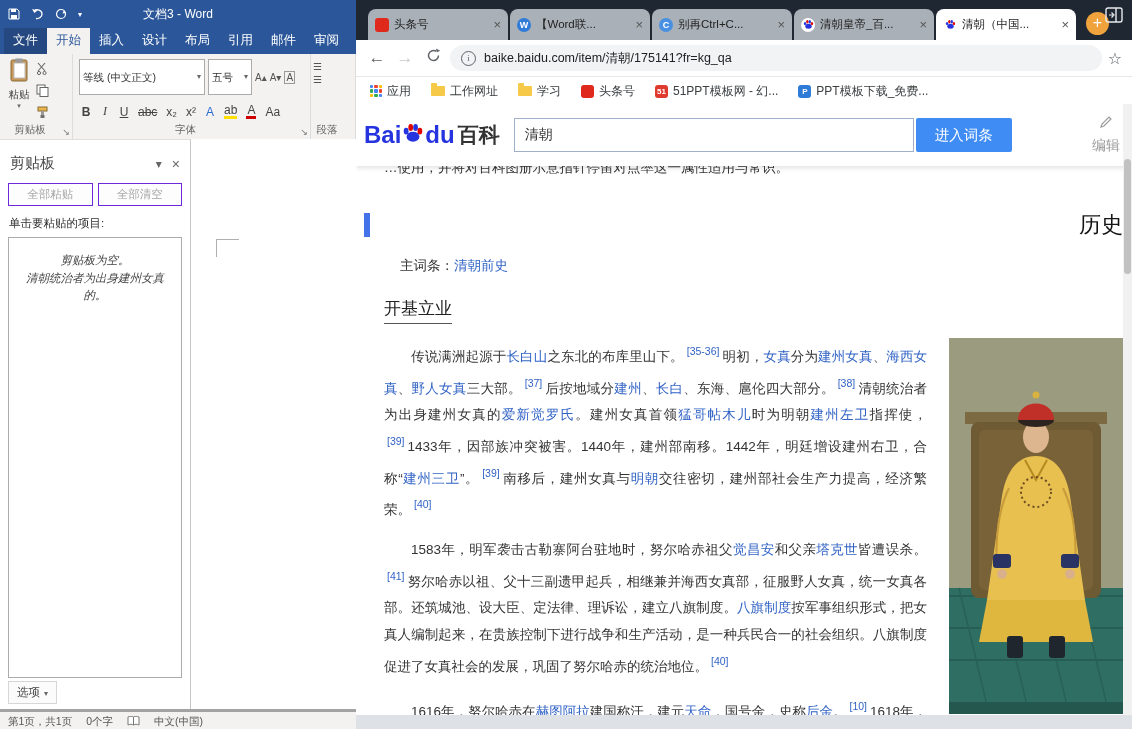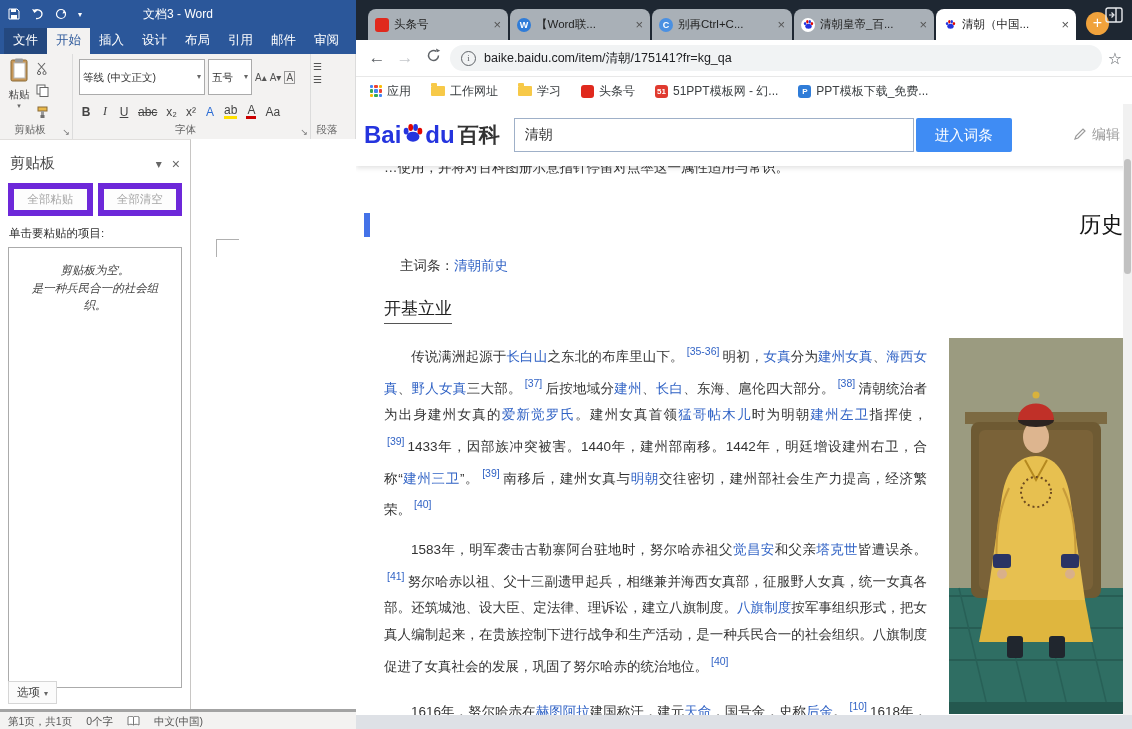--- a/index.html
+++ b/index.html
@@ -40,21 +40,21 @@
   .fmt.hl{border-bottom:3px solid #ffe000;line-height:11px;}
   .mini-ic{font-size:10px;color:#555;}
   .grp-para{width:40px;overflow:hidden;padding:6px 2px 16px;}
   .para-lines{font-size:10px;color:#555;line-height:13px;}
   
   .w-pane{position:absolute;left:0;top:139px;bottom:17px;width:190px;background:#fff;border-right:1px solid #c8c6c4;border-top:1px solid #e1dfdd;}
   .pane-head{display:flex;align-items:center;padding:14px 10px 8px;}
   .pane-title{font-size:15px;color:#4a4a4a;flex:1;}
   .pane-ic{color:#666;font-size:12px;margin-left:10px;cursor:default;}
   .pane-btns{display:flex;gap:5px;padding:2px 8px 0;}
-  .pane-btn{flex:1;border:6px solid #6d28d9;background:#fdfdfd;color:#a6a6a6;font-size:11.5px;text-align:center;padding:3px 0;}
+  .pane-btn{flex:1;border:1px solid #6d28d9;background:#fdfdfd;color:#a6a6a6;font-size:11.5px;text-align:center;padding:3px 0;}
   .pane-hint{font-size:11.5px;color:#333;padding:10px 9px 4px;}
   .pane-box{margin:2px 8px;height:425px;border:1px solid #ababab;background:#fff;text-align:center;
             font-style:italic;font-size:11.5px;color:#444;line-height:17px;padding:14px 14px 0;}
   .pane-box .l1{margin-bottom:1px;}
   .pane-options{position:absolute;left:8px;bottom:8px;font-size:11.5px;color:#444;border:1px solid #d6d6d6;background:#fbfbfb;padding:3px 8px;}
   .pane-options .car{font-size:8px;color:#666;margin-left:4px;}
   
   .w-doc{position:absolute;left:191px;top:139px;right:0;bottom:17px;background:#fff;}
   .corner-mark{position:absolute;left:25px;top:100px;width:22px;height:17px;border-left:1px solid #b0b0b0;border-top:1px solid #b0b0b0;}
   .w-status{position:absolute;left:0;bottom:0;width:356px;height:17px;background:#f3f2f1;border-top:3px solid #a3a3a3;
@@ -100,21 +100,21 @@
   
   .bk-header{position:absolute;top:0;left:0;right:0;height:62px;background:#fff;z-index:5;
              box-shadow:0 2px 5px rgba(0,0,0,.12);display:flex;align-items:center;padding:0 12px 0 8px;}
   .bk-logo{display:flex;align-items:flex-end;gap:1px;}
   .logo-bai,.logo-du{font-size:24px;font-weight:bold;color:#2534de;line-height:26px;}
   .logo-suffix{font-size:21px;color:#333;font-weight:bold;margin-left:2px;line-height:26px;}
   .bk-search{width:398px;height:32px;border:1px solid #9fb0c8;margin-left:14px;display:flex;align-items:center;}
   .bk-search input{border:0;outline:0;width:100%;padding:0 10px;font-size:14px;color:#333;font-family:inherit;background:transparent;}
   .bk-enter{width:96px;height:34px;background:#3f8cf4;color:#fff;font-size:14.5px;text-align:center;line-height:34px;
             border-radius:2px;margin-left:2px;}
-  .bk-edit{margin-left:auto;display:flex;align-items:center;gap:5px;color:#9b9b9b;font-size:14px;}
+  .bk-edit{margin-left:auto;display:flex;align-items:center;gap:5px;color:#9b9b9b;font-size:14px;flex-direction:column;}
   .article{position:absolute;top:62px;left:0;right:9px;bottom:0;overflow:hidden;padding:0 0 0 28px;}
   .partial-line{margin-top:-10px;font-size:13.5px;color:#333;line-height:24px;white-space:nowrap;overflow:hidden;}
   .section-head{display:flex;align-items:center;gap:13px;margin:30px 0 0 -20px;justify-content:space-between;}
   .blue-bar{width:6px;height:24px;background:#4472e8;}
   .section-title{font-size:22px;color:#151515;}
   .main-entry{margin:17px 0 0 16px;font-size:13.5px;color:#333;}
   .main-entry a{color:#3163c5;text-decoration:none;}
   .sub-head{margin-top:22px;}
   .sub-head span{font-size:17px;color:#222;border-bottom:1px solid #555;padding-bottom:5px;}
   .content-flex{display:flex;margin-top:18px;gap:22px;}
@@ -236,21 +236,21 @@
       <span class="pane-ic">▾</span>
       <span class="pane-ic" style="font-size:14px;">×</span>
     </div>
     <div class="pane-btns">
       <span class="pane-btn">全部粘贴</span>
       <span class="pane-btn">全部清空</span>
     </div>
     <div class="pane-hint">单击要粘贴的项目:</div>
     <div class="pane-box">
       <div class="l1">剪贴板为空。</div>
-      <div>是一种兵民合一的社会组织。</div>
+      <div>清朝统治者为出身建州女真的。</div>
     </div>
     <div class="pane-options"><span>选项</span><span class="car">▾</span></div>
   </div>
 
   <div class="w-doc">
     <div class="corner-mark"></div>
   </div>
 
   <div class="w-status">
     <span>第1页，共1页</span>

